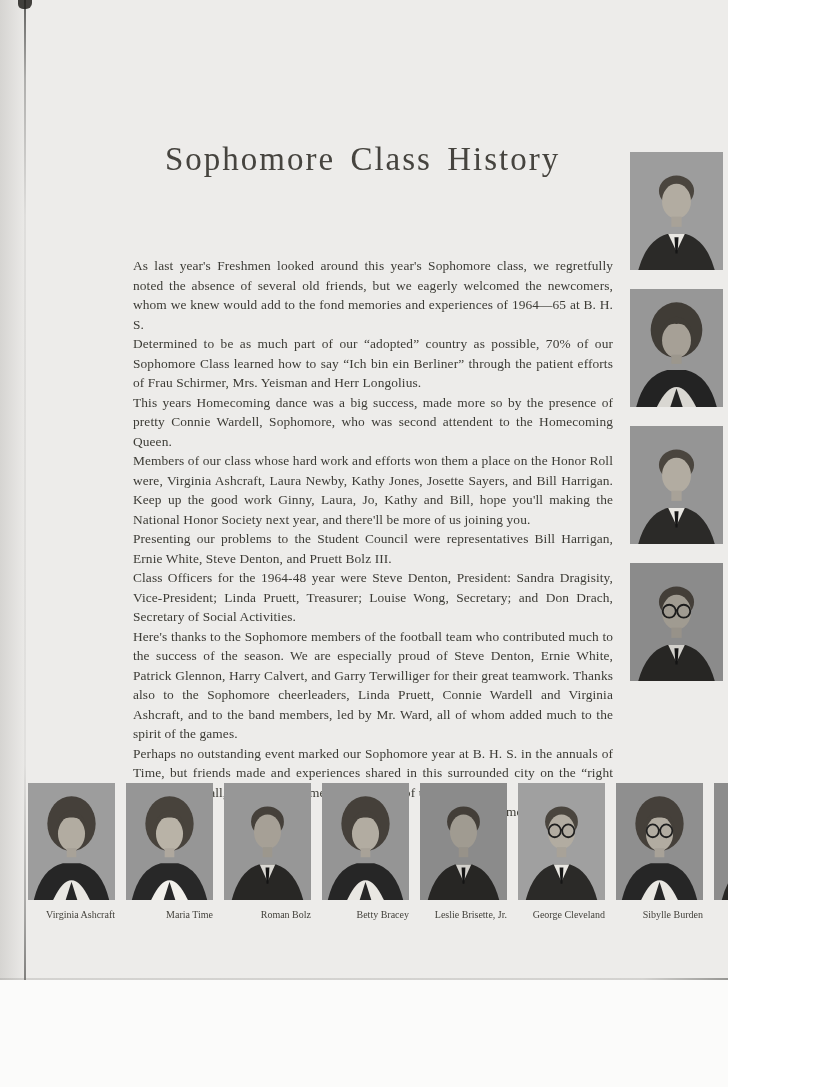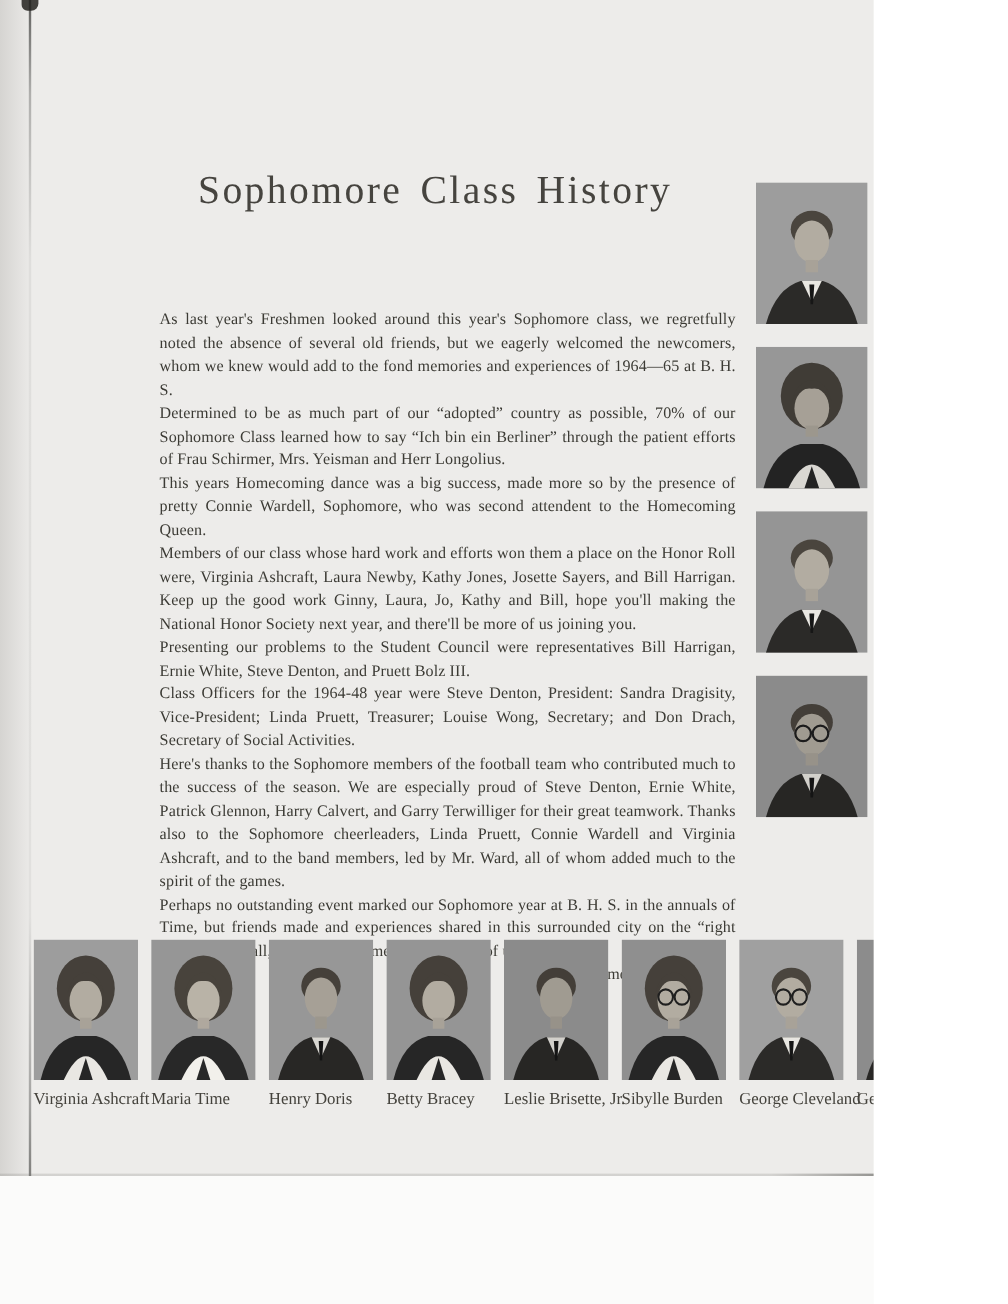--- a/index.html
+++ b/index.html
@@ -58,22 +58,22 @@
   .rc-caption {
     position:absolute; left:103px; top:93px; white-space:nowrap;
     font-size:10px; color:#44423c;
   }
   .bottom-row {
     position:absolute; left:28px; top:783px; display:flex; gap:11px;
   }
   .br-cell { width:87px; }
   .br-cell .photo { width:87px; height:117px; }
   .br-caption {
-    margin-top:9px; text-align:left; white-space:nowrap;
-    font-size:14px; color:#44423c;font-family:Liberation Serif, serif;
+    margin-top:9px; text-align:right; white-space:nowrap;
+    font-size:10px; color:#44423c;font-family:Liberation Serif, serif;
   }
   .photo svg { display:block; width:100%; height:100%; }
   .rc-cell:nth-child(2) .photo svg, .br-cell:nth-child(3) .photo svg,
   .br-cell:nth-child(8) .photo svg { filter:brightness(.93); }
   .rc-cell:nth-child(4) .photo svg, .br-cell:nth-child(5) .photo svg { filter:brightness(.9); }
   .br-cell:nth-child(2) .photo svg, .rc-cell:nth-child(5) .photo svg { filter:brightness(1.04); }
 </style>
 </head>
 <body>
 
@@ -194,21 +194,21 @@
             <svg viewBox="0 0 90 115" preserveAspectRatio="none">
               <rect width="90" height="115" fill="#a2a2a2"></rect>
               <ellipse cx="45" cy="38" rx="17" ry="15" fill="#4a453e"></ellipse>
               <ellipse cx="45" cy="48" rx="14" ry="17" fill="#b2aca1"></ellipse>
               <rect x="40" y="63" width="10" height="10" fill="#a8a298"></rect>
               <path d="M8,115 Q16,86 36,80 L54,80 Q74,86 82,115 Z" fill="#2b2a28"></path>
               <path d="M37,80 L45,97 L53,80 Z" fill="#e9e7e2"></path>
               <path d="M43,83 L47,83 L46,99 L44,99 Z" fill="#161616"></path>
             </svg>
           </div>
-          <div class="br-caption">Henry Doris</div>
+          <div class="br-caption">Roman Bolz</div>
         </div>
         <div class="br-cell">
           <div class="photo">
             <svg viewBox="0 0 90 115" preserveAspectRatio="none">
               <rect width="90" height="115" fill="#959595"></rect>
               <ellipse cx="45" cy="40" rx="25" ry="27" fill="#45403a"></ellipse>
               <ellipse cx="45" cy="50" rx="14" ry="17" fill="#b2aca1"></ellipse>
               <path d="M29,44 Q33,28 45,27 Q57,28 61,44 Q57,33 45,34 Q33,33 29,44 Z" fill="#45403a"></path>
               <rect x="40" y="64" width="10" height="9" fill="#a8a298"></rect>
               <path d="M6,115 Q14,84 36,79 L54,79 Q76,84 84,115 Z" fill="#262626"></path>
@@ -228,55 +228,55 @@
               <path d="M8,115 Q16,86 36,80 L54,80 Q74,86 82,115 Z" fill="#2b2a28"></path>
               <path d="M37,80 L45,97 L53,80 Z" fill="#e9e7e2"></path>
               <path d="M43,83 L47,83 L46,99 L44,99 Z" fill="#161616"></path>
             </svg>
           </div>
           <div class="br-caption">Leslie Brisette, Jr.</div>
         </div>
         <div class="br-cell">
           <div class="photo">
             <svg viewBox="0 0 90 115" preserveAspectRatio="none">
-              <rect width="90" height="115" fill="#8f8f8f"></rect>
-              <ellipse cx="45" cy="40" rx="25" ry="27" fill="#45403a"></ellipse>
-              <ellipse cx="45" cy="50" rx="14" ry="17" fill="#b2aca1"></ellipse>
-              <path d="M29,44 Q33,28 45,27 Q57,28 61,44 Q57,33 45,34 Q33,33 29,44 Z" fill="#45403a"></path>
-              <rect x="40" y="64" width="10" height="9" fill="#a8a298"></rect>
-              <path d="M6,115 Q14,84 36,79 L54,79 Q76,84 84,115 Z" fill="#262626"></path>
-              <path d="M26,115 Q45,76 64,115 Z" fill="#e9e7e2"></path>
-              <path d="M39,115 L45,97 L51,115 Z" fill="#262626"></path>
+              <rect width="90" height="115" fill="#a0a0a0"></rect>
+              <ellipse cx="45" cy="38" rx="17" ry="15" fill="#4a453e"></ellipse>
+              <ellipse cx="45" cy="48" rx="14" ry="17" fill="#b2aca1"></ellipse>
+              <rect x="40" y="63" width="10" height="10" fill="#a8a298"></rect>
+              <path d="M8,115 Q16,86 36,80 L54,80 Q74,86 82,115 Z" fill="#2b2a28"></path>
+              <path d="M37,80 L45,97 L53,80 Z" fill="#e9e7e2"></path>
+              <path d="M43,83 L47,83 L46,99 L44,99 Z" fill="#161616"></path>
               <g fill="none" stroke="#1f1f1f" stroke-width="1.8">
                 <circle cx="38" cy="47" r="6.3"></circle>
                 <circle cx="52" cy="47" r="6.3"></circle>
                 <line x1="44" y1="46" x2="46" y2="46"></line>
               </g>
             </svg>
           </div>
-          <div class="br-caption">Sibylle Burden</div>
-        </div>
-        <div class="br-cell">
-          <div class="photo">
-            <svg viewBox="0 0 90 115" preserveAspectRatio="none">
-              <rect width="90" height="115" fill="#a0a0a0"></rect>
-              <ellipse cx="45" cy="38" rx="17" ry="15" fill="#4a453e"></ellipse>
-              <ellipse cx="45" cy="48" rx="14" ry="17" fill="#b2aca1"></ellipse>
-              <rect x="40" y="63" width="10" height="10" fill="#a8a298"></rect>
-              <path d="M8,115 Q16,86 36,80 L54,80 Q74,86 82,115 Z" fill="#2b2a28"></path>
-              <path d="M37,80 L45,97 L53,80 Z" fill="#e9e7e2"></path>
-              <path d="M43,83 L47,83 L46,99 L44,99 Z" fill="#161616"></path>
+          <div class="br-caption">George Cleveland</div>
+        </div>
+        <div class="br-cell">
+          <div class="photo">
+            <svg viewBox="0 0 90 115" preserveAspectRatio="none">
+              <rect width="90" height="115" fill="#8f8f8f"></rect>
+              <ellipse cx="45" cy="40" rx="25" ry="27" fill="#45403a"></ellipse>
+              <ellipse cx="45" cy="50" rx="14" ry="17" fill="#b2aca1"></ellipse>
+              <path d="M29,44 Q33,28 45,27 Q57,28 61,44 Q57,33 45,34 Q33,33 29,44 Z" fill="#45403a"></path>
+              <rect x="40" y="64" width="10" height="9" fill="#a8a298"></rect>
+              <path d="M6,115 Q14,84 36,79 L54,79 Q76,84 84,115 Z" fill="#262626"></path>
+              <path d="M26,115 Q45,76 64,115 Z" fill="#e9e7e2"></path>
+              <path d="M39,115 L45,97 L51,115 Z" fill="#262626"></path>
               <g fill="none" stroke="#1f1f1f" stroke-width="1.8">
                 <circle cx="38" cy="47" r="6.3"></circle>
                 <circle cx="52" cy="47" r="6.3"></circle>
                 <line x1="44" y1="46" x2="46" y2="46"></line>
               </g>
             </svg>
           </div>
-          <div class="br-caption">George Cleveland</div>
+          <div class="br-caption">Sibylle Burden</div>
         </div>
         <div class="br-cell">
           <div class="photo">
             <svg viewBox="0 0 90 115" preserveAspectRatio="none">
               <rect width="90" height="115" fill="#969696"></rect>
               <ellipse cx="45" cy="38" rx="17" ry="15" fill="#4a453e"></ellipse>
               <ellipse cx="45" cy="48" rx="14" ry="17" fill="#b2aca1"></ellipse>
               <rect x="40" y="63" width="10" height="10" fill="#a8a298"></rect>
               <path d="M8,115 Q16,86 36,80 L54,80 Q74,86 82,115 Z" fill="#2b2a28"></path>
               <path d="M37,80 L45,97 L53,80 Z" fill="#e9e7e2"></path>

